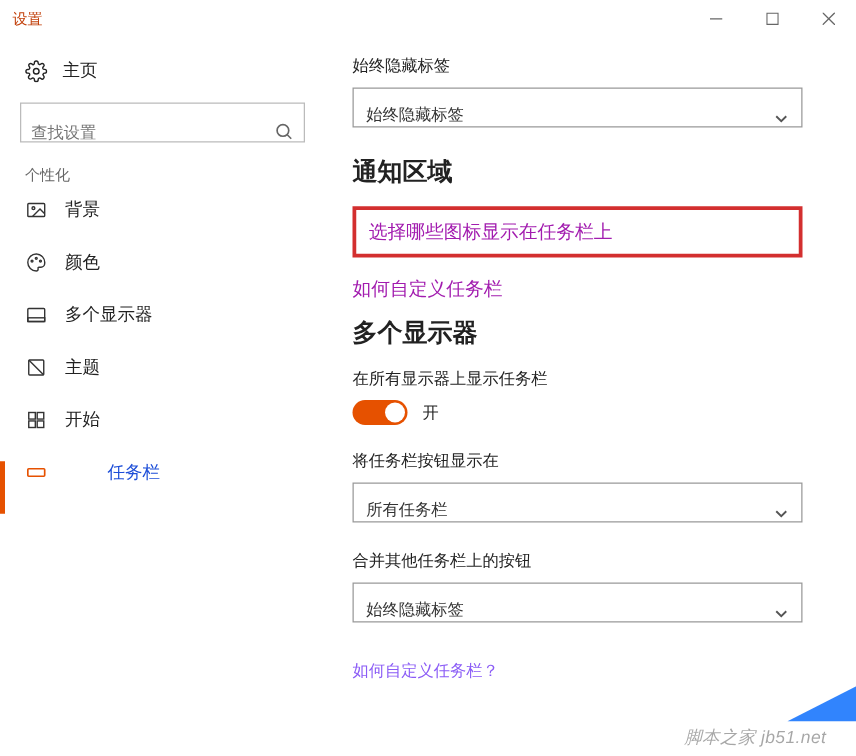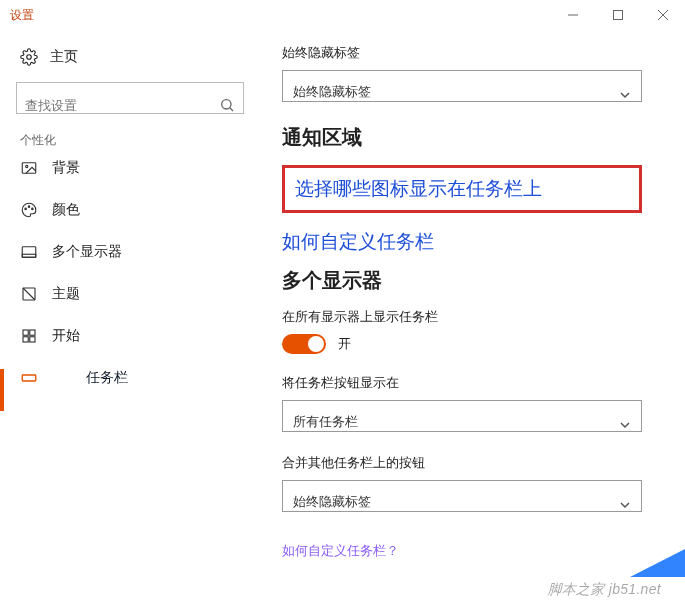--- a/index.html
+++ b/index.html
@@ -17,32 +17,32 @@
 
   .search-box { height: 32px; border: 1px solid #bbb; display: flex; align-items: flex-end; padding: 0 8px; margin-bottom: 18px; }
   .search-box input { flex: 1; border: none; outline: none; font-size: 13px; color: #333; background: transparent; }
   .search-box .search-icon { width: 16px; height: 16px; color: #666; }
 
   .group-label { font-size: 12px; color: #666; margin: 6px 0 10px 4px; }
 
   .nav { list-style: none; }
   .nav li { display: flex; align-items: flex-start; gap: 14px; height: 42px; padding: 0 4px; font-size: 14px; color: #222; position: relative; cursor: default; }
   .nav li .nav-icon { width: 18px; height: 18px; display: flex; align-items: center; justify-content: center; color: #333; }
-  .nav li.active { color: #0f172a; gap: 48px; }
+  .nav li.active { color: #1d4ed8; gap: 48px; }
   .nav li.active .nav-icon { color: #e65100; }
   .nav li.active::before { content: ""; position: absolute; left: -16px; top: 0; bottom: 0; width: 4px; background: #e65100; }
 
   .main { flex: 1; padding: 14px 20px 0 22px; overflow-y: auto; }
   .field-label { font-size: 13px; color: #222; margin-bottom: 8px; }
   .select { height: 32px; border: 1px solid #999; display: flex; align-items: flex-end; justify-content: space-between; padding: 0 10px; font-size: 13px; color: #333; margin-bottom: 22px; width: 360px; max-width: 100%; }
   .select .chev { width: 12px; height: 12px; color: #555; }
 
   .section-title { font-size: 20px; font-weight: 600; color: #222; margin: 8px 0 14px 0; }
 
-  .link { font-size: 19px; color: #1d4ed8; margin-bottom: 12px; display: block; }
+  .link { font-size: 15px; color: #a21caf; margin-bottom: 12px; display: block; }
   .link.boxed { border: 3px solid #d32f2f; padding: 8px 10px; width: 360px; margin-bottom: 16px; }
 
   .toggle-row { display: flex; align-items: center; gap: 12px; margin-bottom: 20px; }
   .toggle { width: 44px; height: 20px; border-radius: 10px; background: #e65100; position: relative; }
   .toggle .knob { position: absolute; right: 2px; top: 2px; width: 16px; height: 16px; border-radius: 50%; background: #fff; }
   .toggle-state { font-size: 13px; color: #222; }
 
   .help-link { font-size: 13px; color: #8b5cf6; margin-top: 30px; display: block; }
 
   .watermark { position: absolute; right: 24px; bottom: 6px; font-size: 14px; color: rgba(0,0,0,0.35); font-style: italic; letter-spacing: .3px; }

